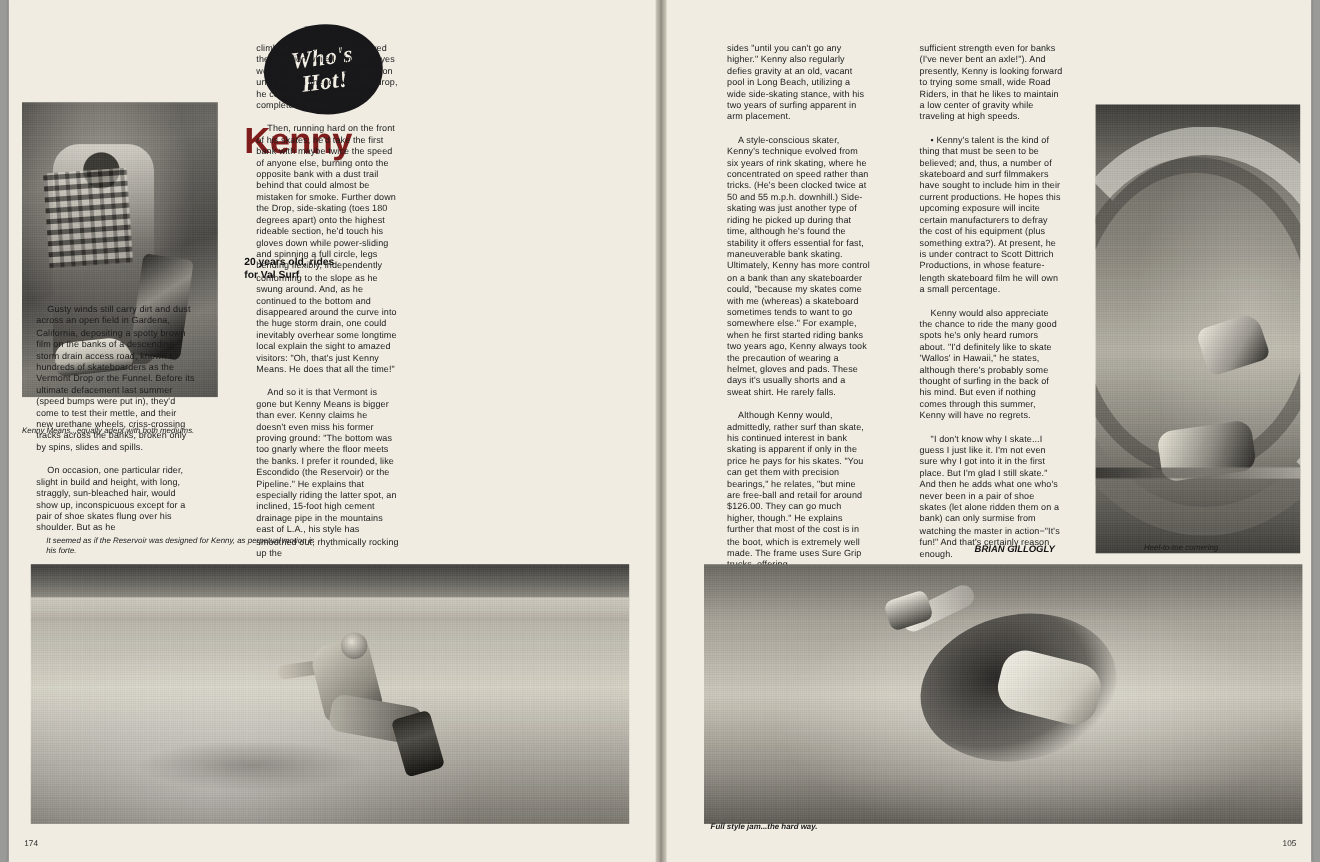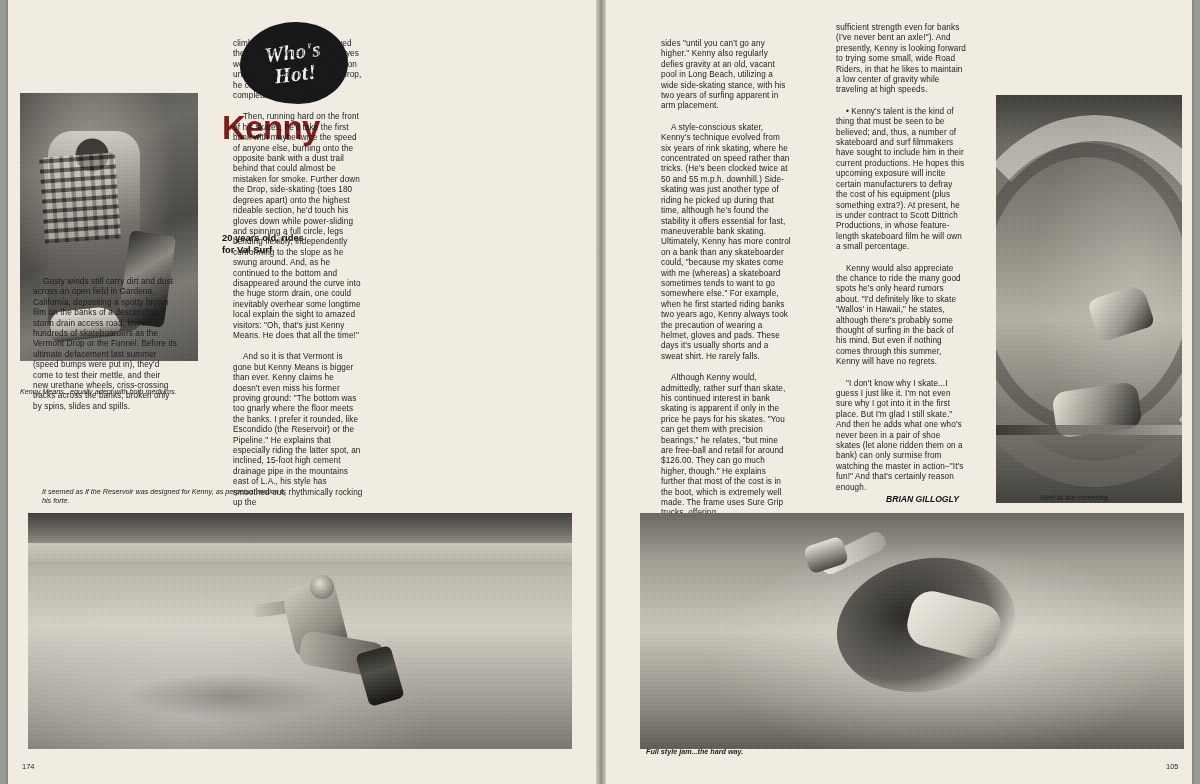--- a/index.html
+++ b/index.html
@@ -304,20 +304,21 @@
   <div class="headline">
     <div>Kenny</div>
   </div>
   <div class="subhead">
     <div>20 years old, rides</div>
     <div>for Val Surf</div>
   </div>
 
   <div class="col" style="left:22px; top:266px; width:166px;">
     <p>Gusty winds still carry dirt and dust across an open field in Gardena, California, depositing a spotty brown film on the banks of a descending storm drain access road, known to hundreds of skateboarders as the Vermont Drop or the Funnel. Before its ultimate defacement last summer (speed bumps were put in), they'd come to test their mettle, and their new urethane wheels, criss-crossing tracks across the banks, broken only by spins, slides and spills.</p>
+    <p>On occasion, one particular rider, slight in build and height, with long, straggly, sun-bleached hair, would show up, inconspicuous except for a pair of shoe skates flung over his shoulder. But as he</p>
   </div>
 
   <div class="col" style="left:222px; top:28px; width:152px;">
     <p class="noind">climbed the fence and surveyed the situation while lacing-up, eyes would begin to focus his direction until, next in line to make the drop, he commanded everyone's complete attention.</p>
     <p>Then, running hard on the front of his skates, he'd take the first bank with maybe twice the speed of anyone else, burning onto the opposite bank with a dust trail behind that could almost be mistaken for smoke. Further down the Drop, side-skating (toes 180 degrees apart) onto the highest rideable section, he'd touch his gloves down while power-sliding and spinning a full circle, legs bending flexibly, independently conforming to the slope as he swung around. And, as he continued to the bottom and disappeared around the curve into the huge storm drain, one could inevitably overhear some longtime local explain the sight to amazed visitors: "Oh, that's just Kenny Means. He does that all the time!"</p>
     <p>And so it is that Vermont is gone but Kenny Means is bigger than ever. Kenny claims he doesn't even miss his former proving ground: "The bottom was too gnarly where the floor meets the banks. I prefer it rounded, like Escondido (the Reservoir) or the Pipeline." He explains that especially riding the latter spot, an inclined, 15-foot high cement drainage pipe in the mountains east of L.A., his style has smoothed out, rhythmically rocking up the</p>
   </div>
 
   <div class="caption" style="left:42px; top:488px; width:250px;">It seemed as if the Reservoir was designed for Kenny, as perpetual motion is his forte.</div>
   <div class="photo ph2">
@@ -333,21 +334,21 @@
     <div class="stain"></div>
     <div class="grain"></div>
   </div>
 
   <div class="col" style="left:650px; top:28px; width:152px;">
     <p class="noind">sides "until you can't go any higher." Kenny also regularly defies gravity at an old, vacant pool in Long Beach, utilizing a wide side-skating stance, with his two years of surfing apparent in arm placement.</p>
     <p>A style-conscious skater, Kenny's technique evolved from six years of rink skating, where he concentrated on speed rather than tricks. (He's been clocked twice at 50 and 55 m.p.h. downhill.) Side-skating was just another type of riding he picked up during that time, although he's found the stability it offers essential for fast, maneuverable bank skating. Ultimately, Kenny has more control on a bank than any skateboarder could, "because my skates come with me (whereas) a skateboard sometimes tends to want to go somewhere else." For example, when he first started riding banks two years ago, Kenny always took the precaution of wearing a helmet, gloves and pads. These days it's usually shorts and a sweat shirt. He rarely falls.</p>
     <p>Although Kenny would, admittedly, rather surf than skate, his continued interest in bank skating is apparent if only in the price he pays for his skates. "You can get them with precision bearings," he relates, "but mine are free-ball and retail for around $126.00. They can go much higher, though." He explains further that most of the cost is in the boot, which is extremely well made. The frame uses Sure Grip trucks, offering</p>
   </div>
 
-  <div class="col" style="left:825px; top:12px; width:152px;">
+  <div class="col" style="left:825px; top:28px; width:152px;">
     <p class="noind">sufficient strength even for banks (I've never bent an axle!"). And presently, Kenny is looking forward to trying some small, wide Road Riders, in that he likes to maintain a low center of gravity while traveling at high speeds.</p>
     <p>• Kenny's talent is the kind of thing that must be seen to be believed; and, thus, a number of skateboard and surf filmmakers have sought to include him in their current productions. He hopes this upcoming exposure will incite certain manufacturers to defray the cost of his equipment (plus something extra?). At present, he is under contract to Scott Dittrich Productions, in whose feature-length skateboard film he will own a small percentage.</p>
     <p>Kenny would also appreciate the chance to ride the many good spots he's only heard rumors about. "I'd definitely like to skate 'Wallos' in Hawaii," he states, although there's probably some thought of surfing in the back of his mind. But even if nothing comes through this summer, Kenny will have no regrets.</p>
     <p>"I don't know why I skate...I guess I just like it. I'm not even sure why I got into it in the first place. But I'm glad I still skate." And then he adds what one who's never been in a pair of shoe skates (let alone ridden them on a bank) can only surmise from watching the master in action−"It's fun!" And that's certainly reason enough.</p>
   </div>
   <div class="byline" style="left:886px; top:494px;">BRIAN GILLOGLY</div>
 
   <div class="photo ph3">
     <div class="arc"></div>
     <div class="arc2"></div>

